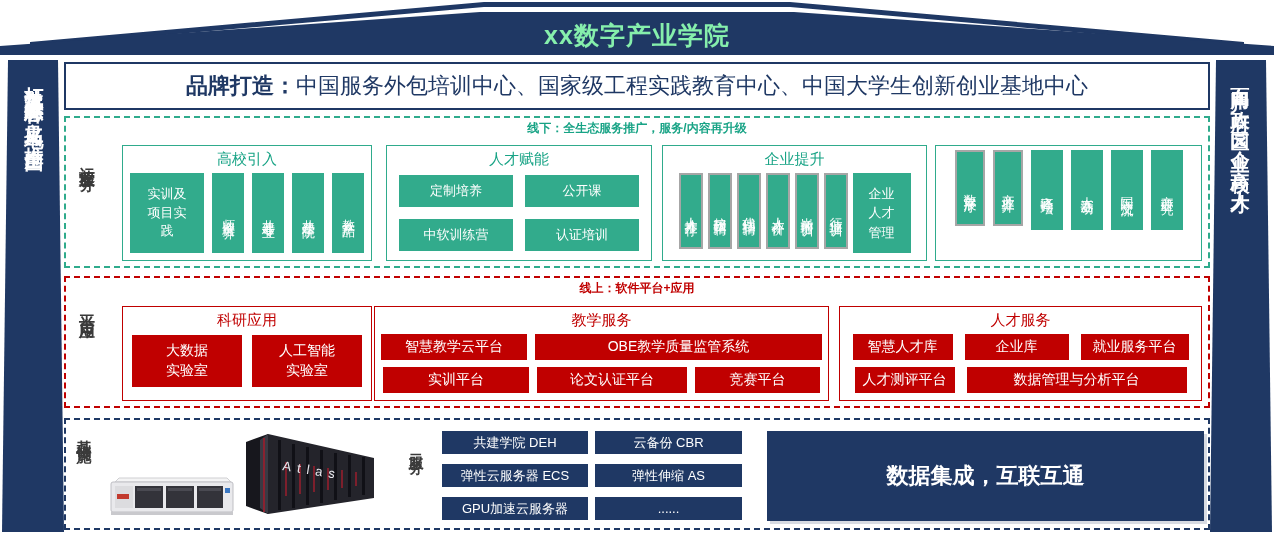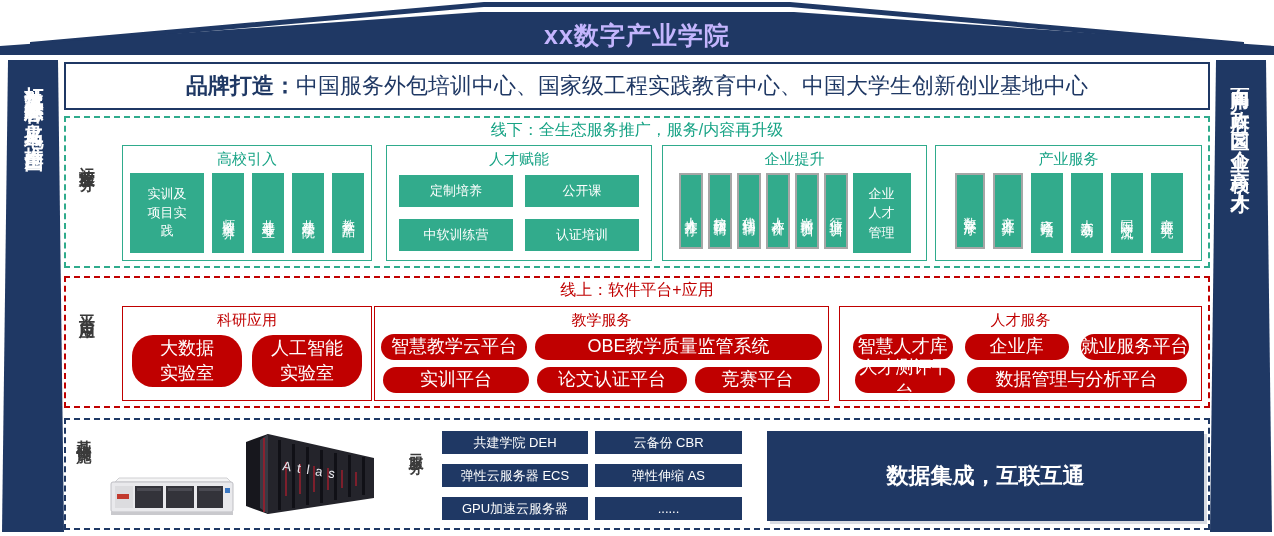--- a/index.html
+++ b/index.html
@@ -3,64 +3,64 @@
 <meta charset="utf-8">
 <style>
   html,body{margin:0;padding:0;background:#fff;}
   .stage{position:relative;width:1274px;height:536px;background:#fff;overflow:hidden;
          font-family:"Liberation Sans","DejaVu Sans",sans-serif;}
   
   .roof-strip{position:absolute;left:0;top:0;width:1274px;height:52px;background:#1f3864;
     clip-path:polygon(30px 42px,484px 2px,790px 2px,1244px 42px,1244px 47px,790px 7px,484px 7px,30px 47px);}
   .roof{position:absolute;left:0;top:0;width:1274px;height:55px;background:#1f3864;
     clip-path:polygon(0 46px,480px 12px,794px 12px,1274px 46px,1274px 55px,0 55px);}
-  .roof-title{position:absolute;left:0;right:0;top:19px;text-align:center;color:#c4b5fd;
+  .roof-title{position:absolute;left:0;right:0;top:19px;text-align:center;color:#86efac;
     font-size:25px;font-weight:bold;letter-spacing:1px;}
   
   .pillar{position:absolute;top:60px;width:68px;height:472px;background:#1f3864;
     display:flex;justify-content:center;box-sizing:border-box;}
   .pillar.left{left:0;clip-path:polygon(8px 0,58px 0,64px 472px,2px 472px);}
   .pillar.right{right:0;clip-path:polygon(10px 0,60px 0,66px 472px,4px 472px);}
   .pillar .vflow{writing-mode:vertical-rl;text-orientation:upright;color:#fff;font-weight:bold;
     font-size:19px;letter-spacing:2px;margin-top:12px;}
   .pillar .vflow span{display:inline;}
   .pillar .vflow span + span{margin-block-start:0;margin-inline-start:16px;}
   
   .brand{position:absolute;left:64px;top:62px;width:1146px;height:48px;border:2px solid #1f3864;
     background:#fff;display:flex;align-items:center;justify-content:center;box-sizing:border-box;
     color:#1f3864;font-size:22px;}
   .brand .lbl{font-weight:bold;}
   
   .band{position:absolute;left:64px;width:1146px;box-sizing:border-box;background:#fff;}
   .band.offline{top:116px;height:152px;border:2px dashed #2fab8c;}
   .band.online{top:276px;height:132px;border:2px dashed #c00000;}
   .band.infra{top:418px;height:112px;border:2px dashed #1f3864;}
-  .band-header{position:absolute;left:0;right:0;top:2px;text-align:center;font-weight:normal;font-size:16px;}
+  .band-header{position:absolute;left:0;right:0;top:2px;text-align:center;font-weight:bold;font-size:12px;}
   .band.offline .band-header{color:#17a385;}
   .band.online .band-header{color:#c00000;}
   .side-label{position:absolute;writing-mode:vertical-rl;text-orientation:upright;font-weight:bold;
     color:#3a3a3a;letter-spacing:3px;font-size:16px;}
   
   .grp{position:absolute;box-sizing:border-box;background:#fff;}
   .grp.teal{border:1px solid #2fab8c;top:27px;height:116px;}
   .grp.red{border:1px solid #c00000;top:28px;height:95px;}
   .grp-title{text-align:center;font-size:15px;margin-top:4px;}
   .grp.teal .grp-title{color:#17a385;}
   .grp.red .grp-title{color:#c00000;}
   .grp-body{display:flex;justify-content:center;align-items:flex-start;}
   
   .tbox{background:#32ab8c;color:#fff;font-size:13px;display:flex;align-items:center;
     justify-content:center;text-align:center;box-sizing:border-box;}
   .vbox{writing-mode:vertical-rl;text-orientation:upright;letter-spacing:2px;width:32px;height:80px;}
   .gb{border:2px solid #a6a6a6;}
   .wbox{width:74px;height:80px;padding:0 13px;line-height:1.45;}
   .mbox{width:58px;height:80px;white-space:pre-line;line-height:1.5;}
   .hbox{width:114px;height:32px;}
-  .rbox{background:#c00000;color:#fff;font-size:18px;display:flex;align-items:center;
-    justify-content:center;text-align:center;white-space:pre-line;line-height:1.4;box-sizing:border-box;border-radius:21px;}
+  .rbox{background:#c00000;color:#fff;font-size:14px;display:flex;align-items:center;
+    justify-content:center;text-align:center;white-space:pre-line;line-height:1.4;box-sizing:border-box;}
   .navybox{background:#1f3864;color:#fff;font-size:13px;display:flex;align-items:center;
     justify-content:center;text-align:center;box-sizing:border-box;}
   
   .cloud-grid{position:absolute;left:376px;top:11px;display:grid;
     grid-template-columns:146px 147px;grid-auto-rows:23px;column-gap:7px;row-gap:10px;}
   .big-banner{position:absolute;left:701px;top:11px;width:437px;height:90px;background:#1f3864;
     color:#fff;font-size:22px;font-weight:bold;display:flex;align-items:center;justify-content:center;
     box-shadow:3px 3px 0 rgba(31,56,100,0.18);}
   .img-abs{position:absolute;}
 </style>
@@ -124,21 +124,20 @@
       <div class="grp-title">人才赋能</div>
       <div style="display:grid;grid-template-columns:114px 114px;column-gap:12px;row-gap:12px;justify-content:center;margin-top:6px;">
         <div class="tbox hbox">定制培养</div>
         <div class="tbox hbox">公开课</div>
         <div class="tbox hbox">中软训练营</div>
         <div class="tbox hbox">认证培训</div>
       </div>
     </div>
 
     <div class="grp teal" style="left:869px;width:267px;">
-      <div class="grp-title">产业服务</div>
       <div class="grp-body" style="gap:8px;margin-top:4px;">
         <div class="tbox vbox gb" style="width:30px;height:76px;">数字展厅</div>
         <div class="tbox vbox gb" style="width:30px;height:76px;">产业推介</div>
         <div class="tbox vbox">高峰论坛</div>
         <div class="tbox vbox">大赛活动</div>
         <div class="tbox vbox">国际交流</div>
         <div class="tbox vbox">产业研究</div>
       </div>
     </div>
   </div>

